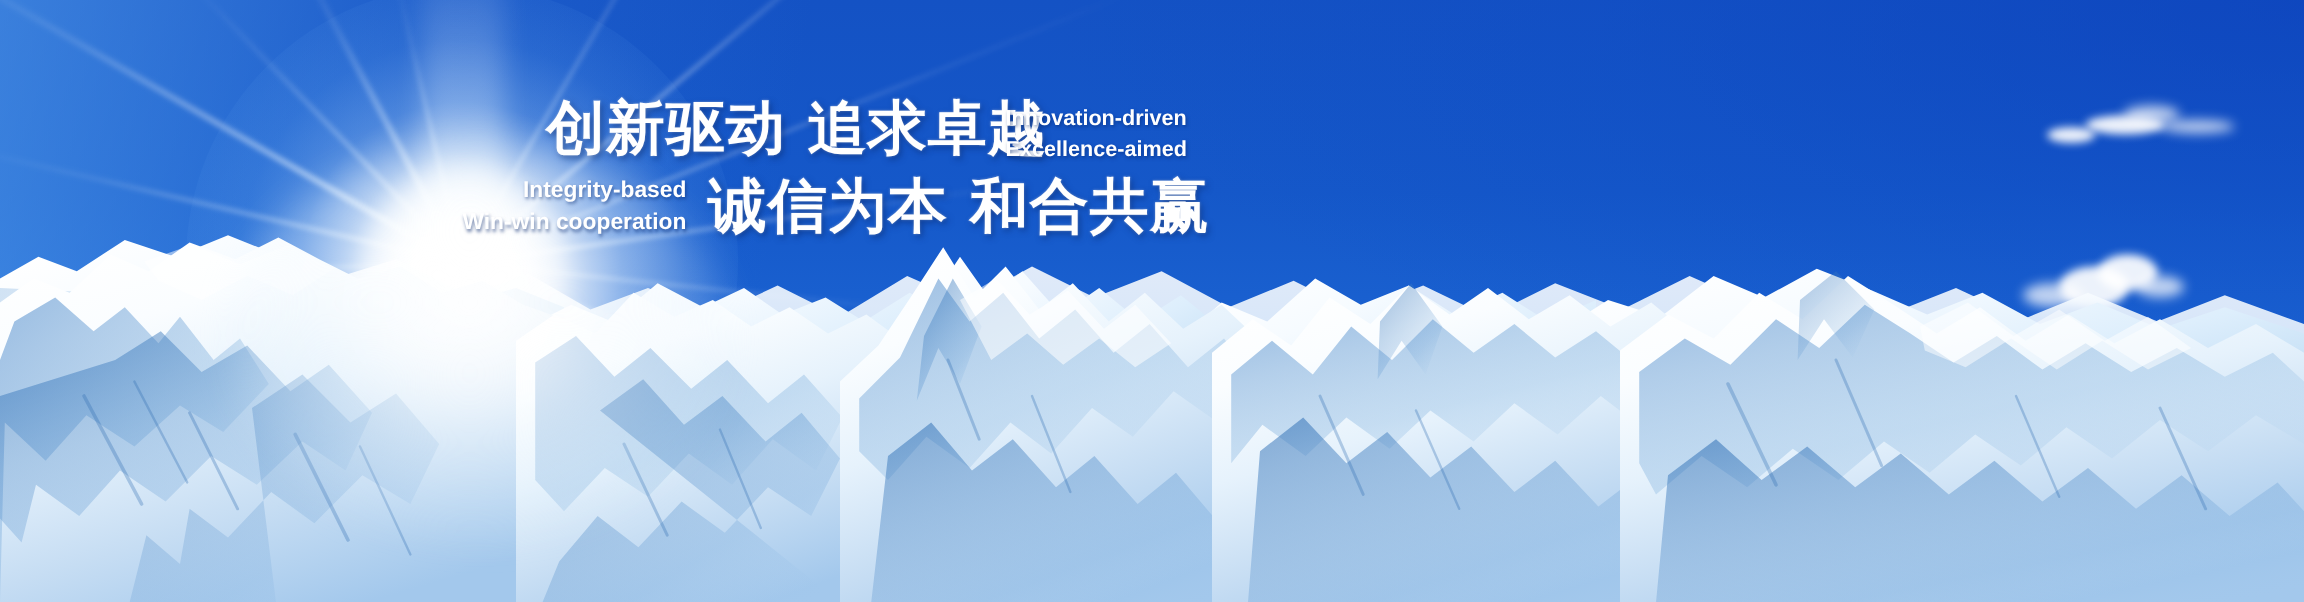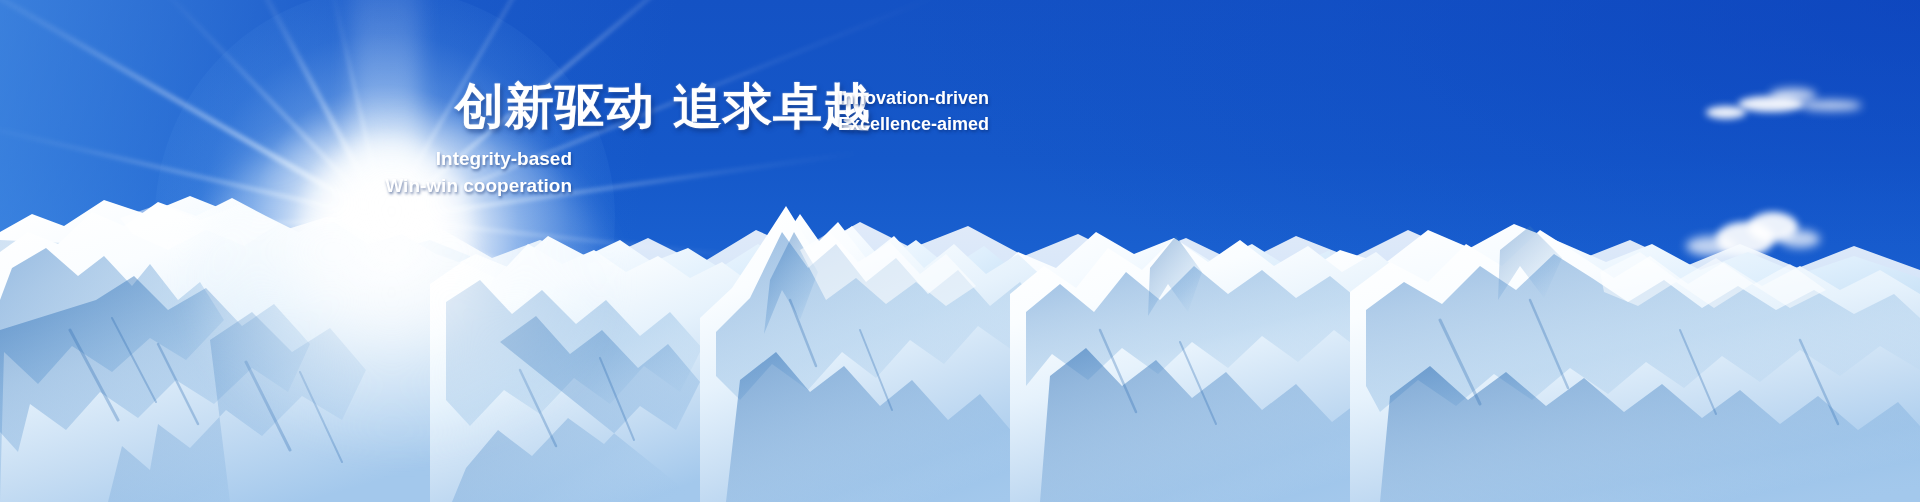--- a/index.html
+++ b/index.html
@@ -406,20 +406,21 @@
       <path d="M1800,340 L1838,424" stroke-width="2.5"></path>
     </g>
   </svg>
 
   <div class="glare-overlay"></div>
 
   <div class="text-layer">
 
     <div class="cn-line1">创新驱动  追求卓越</div>
 
+    <div class="cn-line2">诚信为本  和合共赢</div>
 
     <div class="en-right">
       <span class="en-line">Innovation-driven</span>
       <span class="en-line">Excellence-aimed</span>
     </div>
 
     <div class="en-left">
       <span class="en-line">Integrity-based</span>
       <span class="en-line">Win-win cooperation</span>
     </div>

